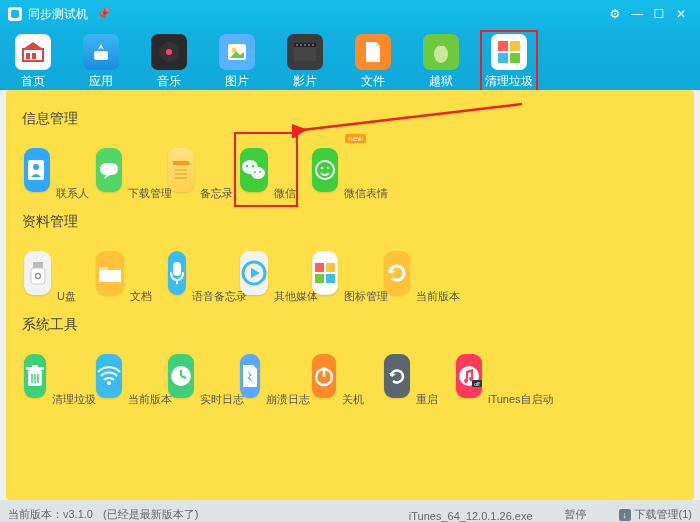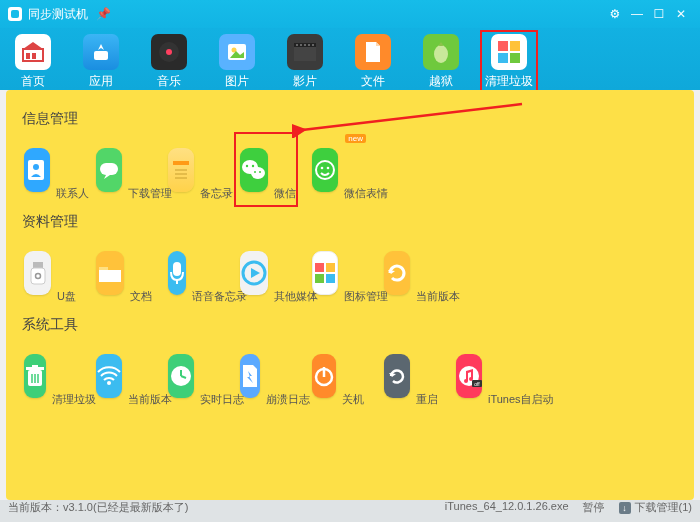--- a/index.html
+++ b/index.html
@@ -23,23 +23,23 @@
 .section-title { font-size: 14px; color: #444; margin: 6px 0 10px 2px; }
 .grid { display: flex; flex-wrap: wrap; gap: 22px 20px; margin-left: 4px; margin-bottom: 12px; }
 .item { width: 52px; display: flex; flex-direction: row; align-items: center; gap: 6px; cursor: pointer; position: relative; }
 .item .icon { width: 44px; height: 44px; border-radius: 9px; display: flex; align-items: center; justify-content: center; box-shadow: 0 1px 2px rgba(0,0,0,.12); }
 .item .label { font-size: 11px; color: #555; white-space: nowrap; margin-top: 48px; }
 .item.highlight { outline: 2px solid #f02020; outline-offset: 4px; }
 .badge-new { position: absolute; top: -4px; right: -2px; background: #ff9a16; color: #fff; font-size: 8px; padding: 0 3px; border-radius: 2px; }
 
 .arrow { position: absolute; top: 98px; left: 292px; pointer-events: none; }
 
-.statusbar { position: absolute; bottom: 0; left: 0; right: 0; height: 22px; background: #dfe3e5; display: flex; align-items: flex-start; font-size: 11px; color: #666; padding: 0 8px; }
+.statusbar { position: absolute; bottom: 0; left: 0; right: 0; height: 22px; background: #dfe3e5; display: flex; align-items: flex-end; font-size: 11px; color: #666; padding: 0 8px; }
 .statusbar .spacer { flex: 1; }
-.statusbar .seg { margin-left: 14px; display: flex; align-items: center; gap: 4px; }
+.statusbar .seg { margin-left: 32px; display: flex; align-items: center; gap: 4px; }
 .dlicon { width: 12px; height: 12px; background: #6b7c88; border-radius: 2px; display: inline-flex; align-items: center; justify-content: center; color: #fff; font-size: 9px; }
 </style>
 </head>
 <body>
 
 <div class="titlebar">
   <div class="logo"></div>
   <span class="title">同步测试机</span>
   <span class="pin">📌</span>
   <div class="spacer"></div>
@@ -339,21 +339,21 @@
   <defs>
       <marker id="ah" markerWidth="10" markerHeight="8" refX="2" refY="4" orient="auto">
         <path d="M8 0 L0 4 L8 8 Z" fill="#f02020"></path>
       </marker>
     </defs>
   <line x1="230" y1="6" x2="10" y2="32" stroke="#f02020" stroke-width="2.5" marker-end="url(#ah)"></line>
 </svg>
 
 <div class="statusbar">
   <span>当前版本：v3.1.0</span>
-  <span style="margin-left:0">(已经是最新版本了)</span>
+  <span style="margin-left:10px">(已经是最新版本了)</span>
   <div class="spacer"></div>
   <span class="seg">
       <span>iTunes_64_12.0.1.26.exe</span>
     </span>
   <span class="seg">暂停</span>
   <span class="seg">
       <span class="dlicon">↓</span>
       <span>下载管理(1)</span>
     </span>
 </div>

